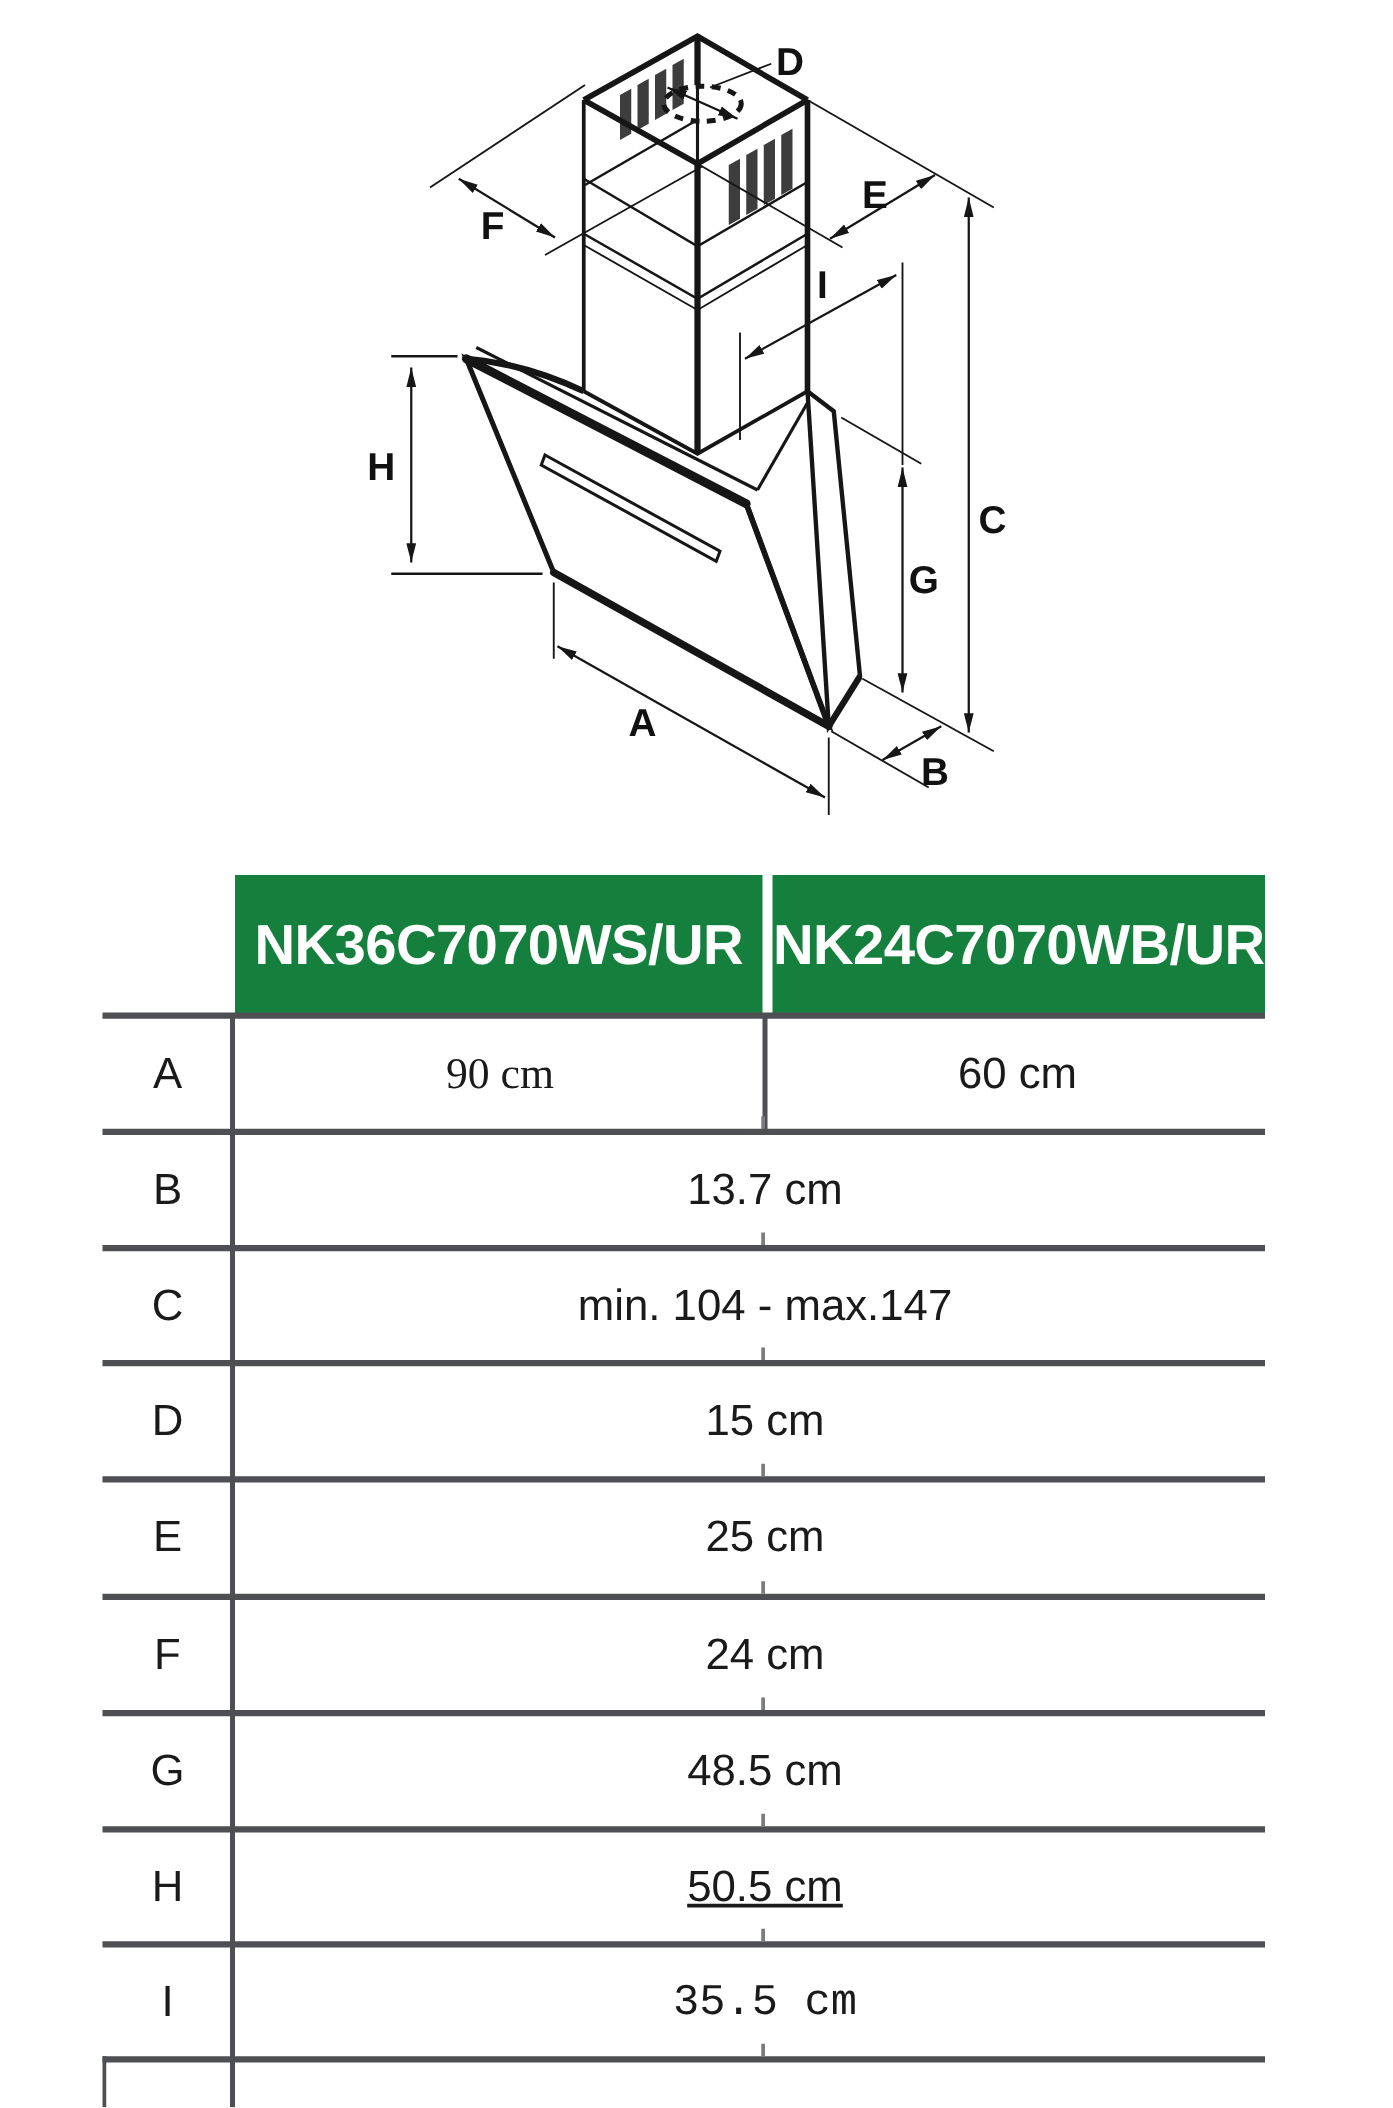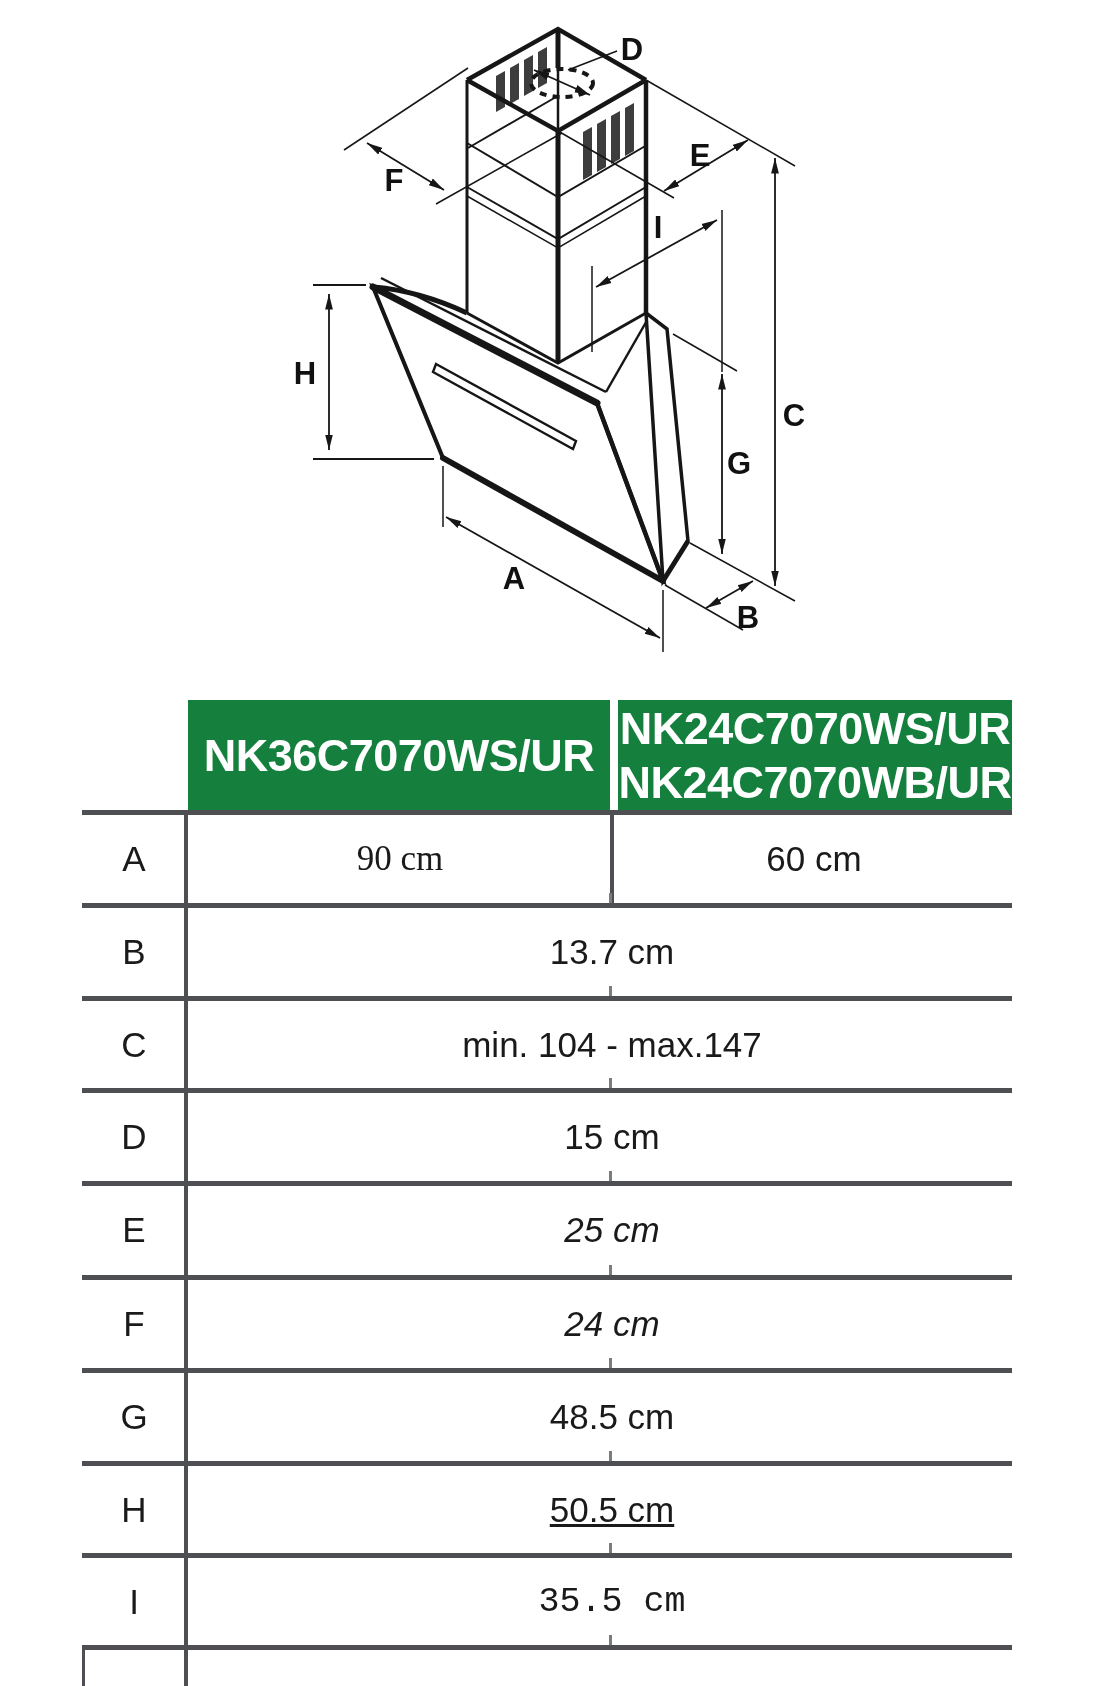--- a/index.html
+++ b/index.html
@@ -138,21 +138,20 @@
       </g>
     </svg>
   </div>
 
   <div>
 
     <div class="hdr-cell hdr-c1">
       <span>NK36C7070WS/UR</span>
     </div>
     <div class="hdr-cell hdr-c2">
-      <span>NK24C7070WS/UR</span>
       <span>NK24C7070WB/UR</span>
     </div>
 
     <div class="rule" style="top:810px;"></div>
     <div class="rule" style="top:903px;"></div>
     <div class="rule" style="top:996px;"></div>
     <div class="rule" style="top:1088px;"></div>
     <div class="rule" style="top:1181px;"></div>
     <div class="rule" style="top:1275px;"></div>
     <div class="rule" style="top:1368px;"></div>
@@ -182,19 +181,19 @@
     <div class="rowlabel" style="top:1277px;">F</div>
     <div class="rowlabel" style="top:1370px;">G</div>
     <div class="rowlabel" style="top:1463px;">H</div>
     <div class="rowlabel" style="top:1555px;">I</div>
 
     <div class="rowval a-c1" style="top:812px;font-family:Liberation Serif, serif;">90 cm</div>
     <div class="rowval a-c2" style="top:812px;">60 cm</div>
     <div class="rowval span-val" style="top:905px;">13.7 cm</div>
     <div class="rowval span-val" style="top:998px;">min. 104 - max.147</div>
     <div class="rowval span-val" style="top:1090px;">15 cm</div>
-    <div class="rowval span-val" style="top:1183px;font-style:italic;">25 cm</div>
-    <div class="rowval span-val" style="top:1277px;font-style:italic;">24 cm</div>
+    <div class="rowval span-val" style="top:1183px;">25 cm</div>
+    <div class="rowval span-val" style="top:1277px;">24 cm</div>
     <div class="rowval span-val" style="top:1370px;">48.5 cm</div>
     <div class="rowval span-val" style="top:1463px;text-decoration:underline;">50.5 cm</div>
     <div class="rowval span-val" style="top:1555px;font-family:Liberation Mono, monospace;">35.5 cm</div>
   </div>
 </div>
 
 </body></html>

